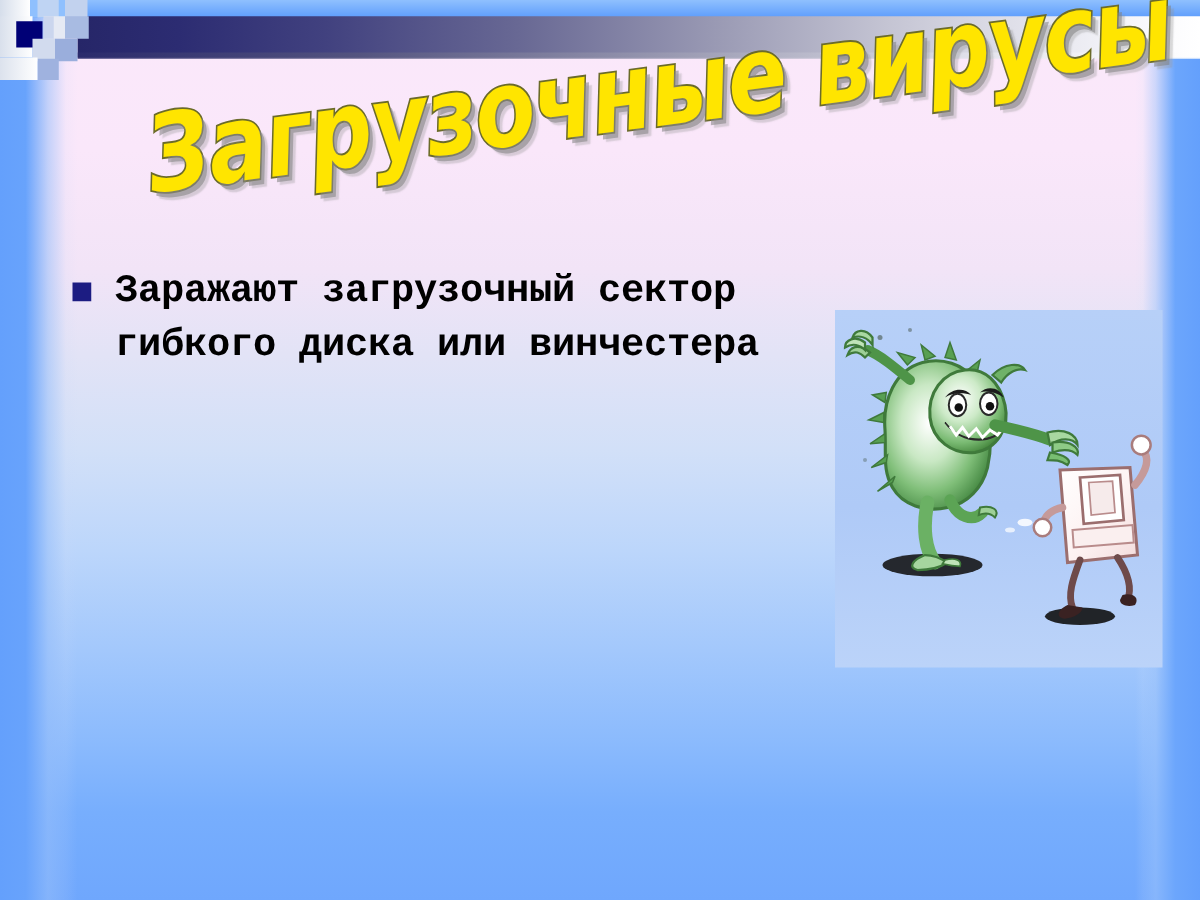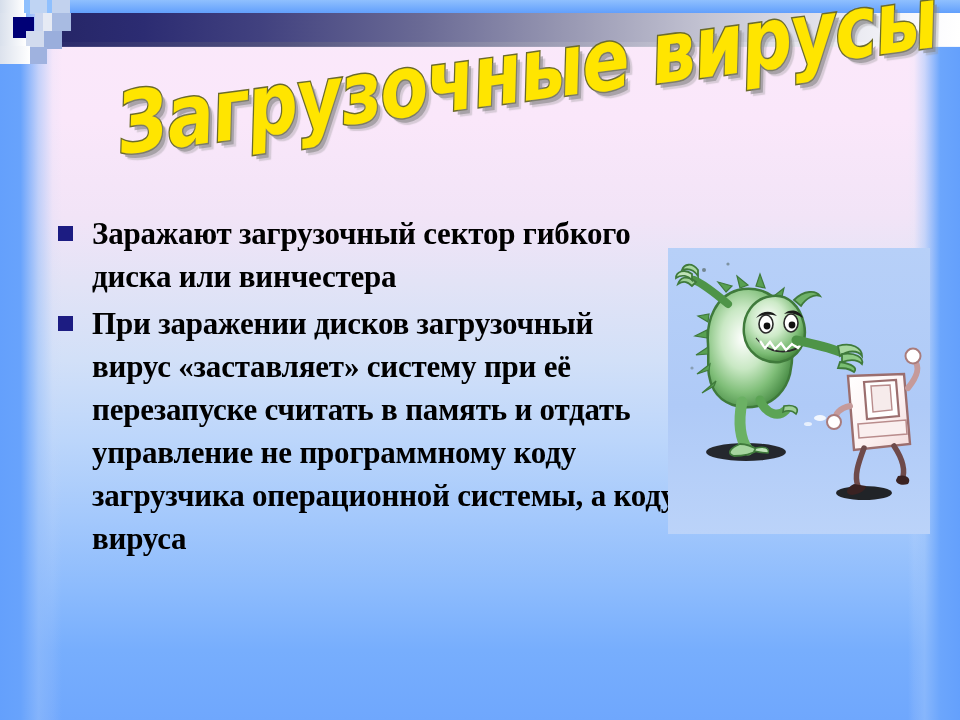--- a/index.html
+++ b/index.html
@@ -148,21 +148,21 @@
   .bullet-marker {
     flex: 0 0 auto;
     width: 15px;
     height: 15px;
     background: #1C1C82;
     margin-top: 14px;
     margin-right: 19px;
   }
   .bullet-text {
     flex: 1 1 auto;
-    font-family: Liberation Serif, serif;
+    font-family: Liberation Mono, monospace;
     font-size: 31px;
     font-weight: bold;
     line-height: 43px;
     color: #000000;
     letter-spacing: -0.2px;
   }
 
   
   .clipart {
     position: absolute;
@@ -208,24 +208,20 @@
     <div class="wordart">Загрузочные вирусы</div>
   </div>
 
   <div class="body-block">
 
     <div class="bullet-row">
       <div class="bullet-marker"></div>
       <div class="bullet-text">Заражают загрузочный сектор гибкого диска или винчестера</div>
     </div>
 
-    <div class="bullet-row">
-      <div class="bullet-marker"></div>
-      <div class="bullet-text">При заражении дисков загрузочный вирус «заставляет» систему при её перезапуске считать в память и отдать управление не программному коду загрузчика операционной системы, а коду вируса</div>
-    </div>
 
   </div>
 
   <div class="clipart">
     <svg width="262" height="286" viewBox="0 0 262 286">
       <defs>
         <radialGradient id="gBody" cx="42%" cy="42%" r="62%">
           <stop offset="0%" stop-color="#FFFFFF"></stop>
           <stop offset="42%" stop-color="#C9E8C4"></stop>
           <stop offset="75%" stop-color="#7FBE78"></stop>

